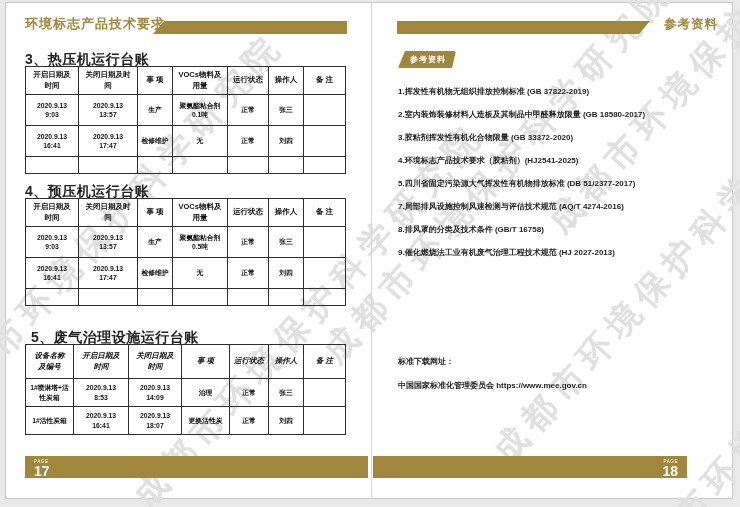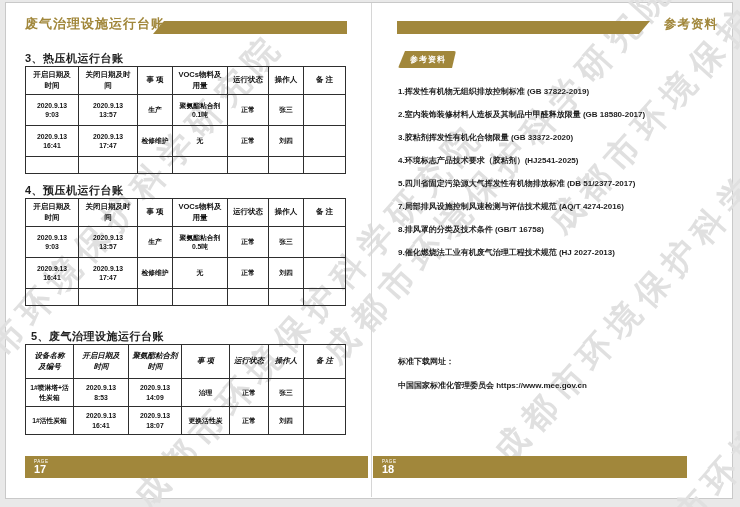--- a/index.html
+++ b/index.html
@@ -14,60 +14,60 @@
   .layer{position:absolute;inset:0;z-index:2;}
 
   
   .lp-title{position:absolute;left:25px;top:15px;font-size:13px;font-weight:bold;color:#a1873b;letter-spacing:1px;}
   .lp-bar{position:absolute;left:153px;top:21px;width:194px;height:13px;background:#a1873b;clip-path:polygon(11px 0,100% 0,100% 100%,0 100%);}
   
   .rp-bar{position:absolute;left:397px;top:21px;width:253px;height:13px;background:#a1873b;clip-path:polygon(0 0,100% 0,calc(100% - 11px) 100%,0 100%);}
   .rp-title{position:absolute;left:664px;top:16px;font-size:12.5px;font-weight:bold;color:#a1873b;letter-spacing:1px;}
   .rp-badge{position:absolute;left:398px;top:51px;background:#a1873b;color:#ffffff;font-size:8px;font-weight:bold;padding:3px 10px 3px 12px;clip-path:polygon(7px 0,100% 0,calc(100% - 4px) 100%,0 100%);border-radius:2px;letter-spacing:1px;}
 
-  .sec-heading{position:absolute;font-size:11px;font-weight:bold;color:#1f1f1f;letter-spacing:0.5px;}
+  .sec-heading{position:absolute;font-size:14px;font-weight:bold;color:#1f1f1f;letter-spacing:0.5px;}
   .tbl-wrap{position:absolute;left:25px;width:321px;}
   table.ledger{border-collapse:collapse;table-layout:fixed;width:320px;border:1.5px solid #2e2e2e;}
   table.ledger th,table.ledger td{border:1px solid #2e2e2e;text-align:center;vertical-align:middle;padding:1px 2px;white-space:pre-line;line-height:1.35;color:#111;overflow:hidden;}
   table.ledger th{font-size:7.5px;font-weight:bold;}
   table.ledger td{font-size:6.8px;font-weight:bold;}
   .t12 thead tr{height:28px;} .t12 tbody tr{height:31px;} .t12 tbody tr.empty-row{height:17px;}
   .t3 thead tr{height:34px;font-style:italic;} .t3 tbody tr{height:28px;}
 
   
   .refs{position:absolute;left:398px;top:80px;width:330px;}
   .ref-item{font-size:8px;font-weight:600;color:#1f1f1f;height:23px;line-height:23px;white-space:nowrap;}
   .dl-heading{position:absolute;left:398px;top:356px;font-size:8px;font-weight:bold;color:#1f1f1f;}
   .dl-link1{position:absolute;left:398px;top:380px;font-size:8px;font-weight:600;color:#1f1f1f;}
   .dl-link2{position:absolute;left:398px;top:402px;font-size:8px;font-weight:600;color:#1f1f1f;}
 
   
   .footer-bar{position:absolute;top:456px;height:22px;background:#a1873b;color:#ffffff;box-sizing:border-box;padding:3px 9px 0 9px;}
   .footer-left{left:25px;width:343px;text-align:left;}
-  .footer-right{left:373px;width:314px;text-align:left;}
+  .footer-right{left:373px;width:314px;text-align:right;}
   .pg-label{font-size:4.5px;letter-spacing:0.6px;line-height:1.2;}
-  .pg-num{font-size:11px;font-weight:bold;line-height:1;}
+  .pg-num{font-size:14px;font-weight:bold;line-height:1;}
 </style>
 </head>
 <body>
 
 <div class="canvas">
   <div class="page-sheet"></div>
 
   <div class="wm" style="left:-60px;top:390px;">成都市环境保护科学研究院</div>
   <div class="wm" style="left:140px;top:480px;">成都市环境保护科学研究院</div>
   <div class="wm" style="left:330px;top:335px;">成都市环境保护科学研究院</div>
   <div class="wm" style="left:500px;top:435px;">成都市环境保护科学研究院</div>
   <div class="wm" style="left:555px;top:205px;">成都市环境保护科学研究院</div>
   <div class="wm" style="left:625px;top:560px;">成都市环境保护科学研究院</div>
 
   <div class="layer">
     <div class="gutter"></div>
 
-    <div class="lp-title">废气治理设施运行台账</div>
+    <div class="lp-title">环境标志产品技术要求</div>
     <div class="lp-bar"></div>
 
     <div class="sec-heading" style="left:25px;top:51px;">3、热压机运行台账</div>
     <div class="tbl-wrap" style="top:66px;">
         <table class="ledger t12">
           <colgroup>
             <col style="width: 53px;">
             <col style="width: 59px;">
             <col style="width: 35px;">
             <col style="width: 55px;">
@@ -200,21 +200,21 @@
             <col style="width: 39px;">
             <col style="width: 35px;">
             <col style="width: 42px;">
           </colgroup>
           <thead>
             <tr>
               <th>设备名称
 及编号</th>
               <th>开启日期及
 时间</th>
-              <th>聚氨酯粘合剂
+              <th>关闭日期及
 时间</th>
               <th>事 项</th>
               <th>运行状态</th>
               <th>操作人</th>
               <th>备 注</th>
             </tr>
           </thead>
           <tbody>
             <tr>
               <td>1#喷淋塔+活

